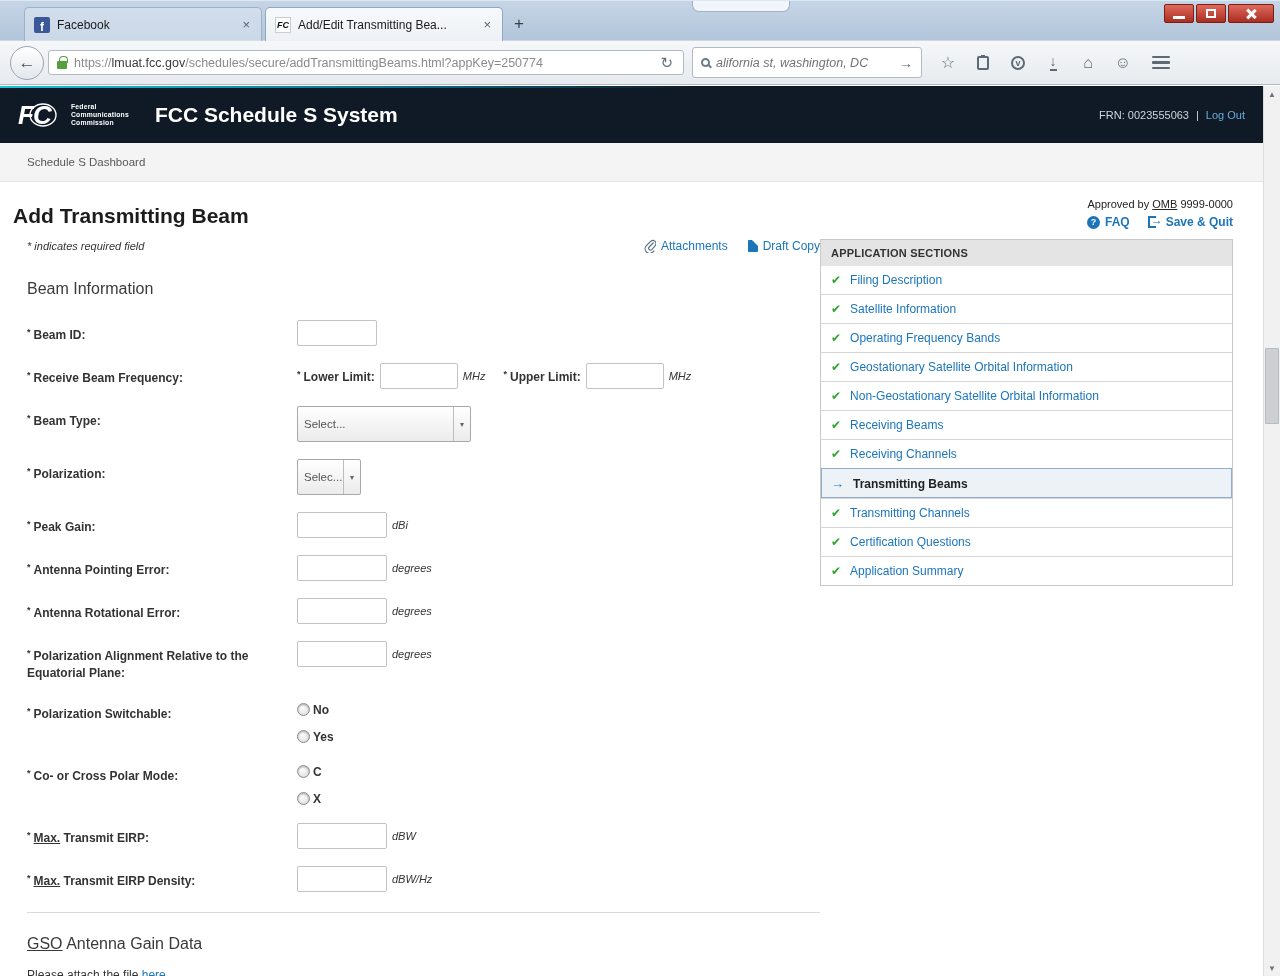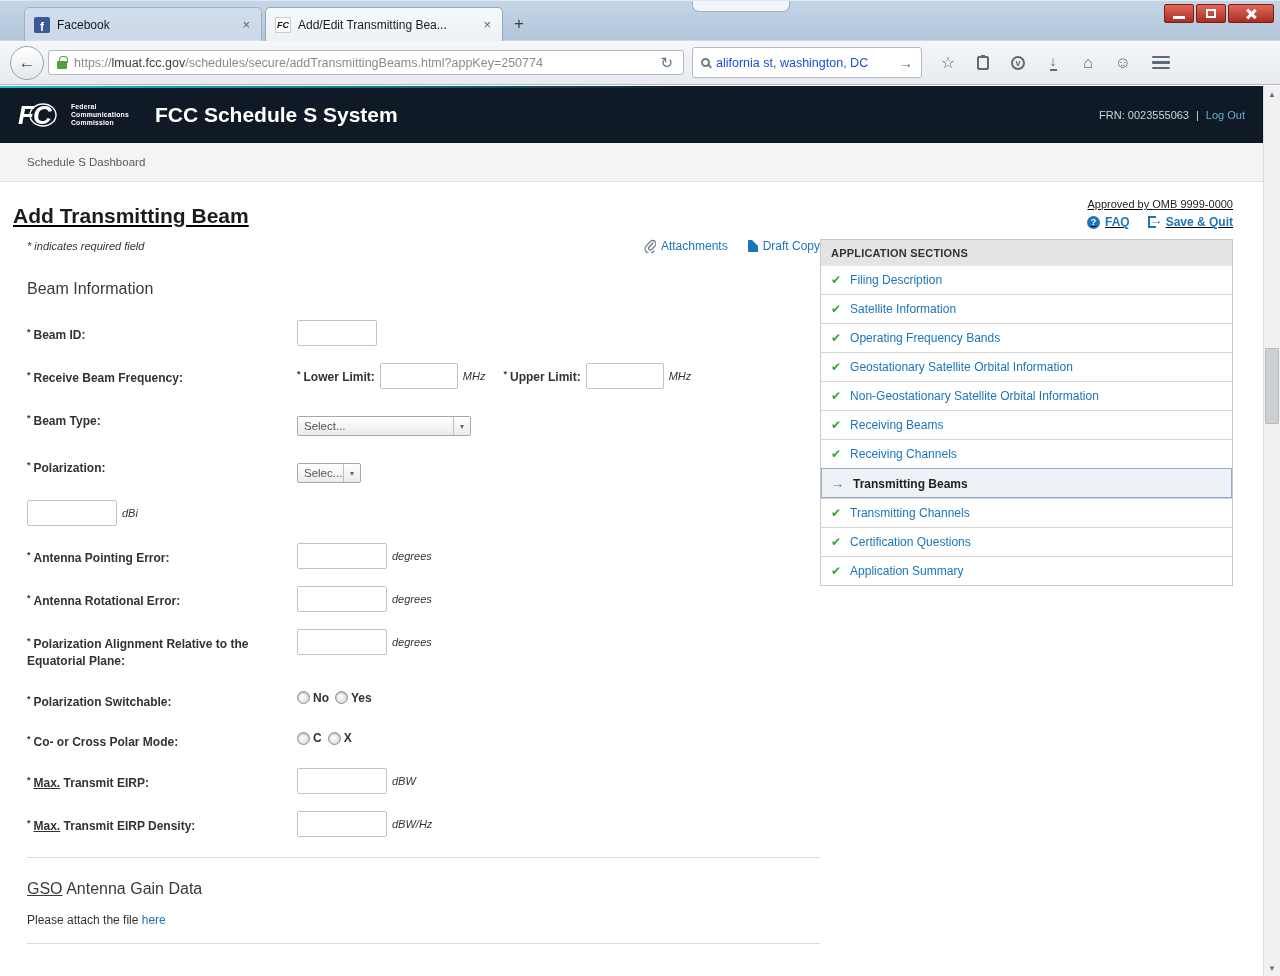--- a/index.html
+++ b/index.html
@@ -50,21 +50,21 @@
   .back-btn { width:34px; height:34px; border-radius:50%; flex:0 0 auto;
     background:linear-gradient(#ffffff,#e3e7eb); border:1px solid #98a5b3;
     display:flex; align-items:center; justify-content:center; font-size:17px; font-weight:700; color:#4b5663; z-index:2; margin-right:-4px; }
   .urlbar { flex:0 0 636px; height:25px; background:#fff; border:1px solid #b3bac3; border-radius:3px;
     display:flex; align-items:center; padding:0 8px; gap:7px; }
   .url-text { font-size:12.5px; color:#8b8b8b; white-space:nowrap; overflow:hidden; flex:1; }
   .url-domain { color:#3c3c3c; }
   .reload-icon { color:#67737f; font-size:15px; padding:0 2px; }
   .searchbox { flex:0 0 230px; height:31px; background:#fff; border:1px solid #b3bac3; border-radius:3px;
     display:flex; align-items:center; padding:0 8px; gap:6px; }
-  .search-text { font-size:12.5px; color:#1d4ed8; white-space:nowrap; overflow:hidden; flex:1; }
+  .search-text { font-size:12.5px; color:#737373; white-space:nowrap; overflow:hidden; flex:1;font-style:italic; }
   .go-arrow { color:#5a6672; font-size:14px; font-weight:700; }
   .mag { width:9px; height:9px; border:2px solid #6e7a86; border-radius:50%; position:relative; flex:0 0 auto; }
   .mag::after { content:""; position:absolute; width:5px; height:2px; background:#6e7a86; transform:rotate(45deg); right:-4px; bottom:-2px; }
   .lock { width:10px; height:8px; background:#53a03c; border-radius:1px; position:relative; margin-top:4px; flex:0 0 auto; }
   .lock::before { content:""; position:absolute; top:-5px; left:1.5px; width:7px; height:6px;
     border:1.5px solid #53a03c; border-bottom:none; border-radius:4px 4px 0 0; }
   .tool-icons { display:flex; align-items:center; gap:15px; margin-left:8px; color:#5d6a76; }
   .ticon { font-size:16px; color:#5d6a76; display:flex; align-items:center; justify-content:center; width:20px; height:20px; }
   .clip-icon { width:12px; height:14px; border:2px solid #5d6a76; border-radius:2px; position:relative; }
   .clip-icon::before { content:""; position:absolute; top:-3px; left:2px; width:4px; height:3px; background:#5d6a76; }
@@ -90,21 +90,21 @@
   .fcc-logo { display:flex; align-items:center; gap:7px; }
   .logo-text { font-size:6.8px; line-height:8px; font-weight:600; color:#fff; letter-spacing:.2px; }
   .app-title { font-size:21px; font-weight:600; margin-left:26px; }
   .header-right { margin-left:auto; font-size:11px; color:#cdd5dd; display:flex; align-items:center; gap:7px; }
   .logout-link { color:#64abdb; }
 
   .breadcrumb-bar { height:39px; background:#f4f4f4; border-bottom:1px solid #e3e3e3;
     display:flex; align-items:center; padding:0 27px; font-size:11.5px; color:#585858; }
 
   .content { padding:16px 30px 0 13px; }
-  .content-head { display:flex; align-items:flex-start;text-decoration:underline; }
+  .content-head { display:flex; align-items:flex-start; }
   .page-title { font-size:21px; font-weight:600; color:#1c1c1c; margin:6px 0 0 0; }
   .head-right { margin-left:auto; text-align:right; font-size:11px; color:#222; padding-top:0; }
   .abbr-u { text-decoration:underline; }
   .head-links { margin-top:5px; display:flex; gap:18px; justify-content:flex-end;
     color:#1b75bb; font-weight:700; font-size:12px; align-items:center; }
   .head-links .hl { display:flex; align-items:center; gap:5px; color:#1b75bb; }
   .faq-icon { width:13px; height:13px; border-radius:50%; background:#1b75bb; color:#fff; font-size:9px;
     font-weight:700; display:flex; align-items:center; justify-content:center; }
   .sq-icon { position:relative; width:13px; height:12px; }
   .sq-icon .frame { position:absolute; left:0; top:0; width:8px; height:12px; border:2px solid #1b75bb; border-right:none; }
@@ -124,27 +124,27 @@
   .frow { display:flex; align-items:flex-start; margin-bottom:17px; }
   .flabel { width:270px; flex:0 0 auto; font-size:12px; font-weight:700; color:#333; padding-top:6px; line-height:1.4; }
   .req { font-size:9px; vertical-align:4px; margin-right:3px; }
   .fcontrol { display:flex; align-items:center; }
   input.tinput { width:90px; height:26px; border:1px solid #c3c3c3; border-radius:2px; background:#fff; padding:0 5px; font-size:12px; }
   input.tinput.narrow { width:80px; }
   input.tinput.freq { width:78px; }
   .unit { font-style:italic; font-size:11px; color:#333; margin-left:5px; }
   .sub-label { font-size:12px; font-weight:700; color:#333; margin-right:5px; }
   .sub-gap { margin-left:18px; }
-  .selectbox { height:20px; border:1px solid #a8a8a8; border-radius:2px;
-    background:linear-gradient(#ffffff,#ebebeb); display:flex; align-items:center; font-size:11.5px; color:#555;margin-top:10px; }
+  .selectbox { height:36px; border:1px solid #a8a8a8; border-radius:2px;
+    background:linear-gradient(#ffffff,#ebebeb); display:flex; align-items:center; font-size:11.5px; color:#555; }
   .selectbox.wide { width:174px; } .selectbox.small { width:64px; }
   .sel-text { flex:1; padding:0 6px; white-space:nowrap; overflow:hidden; }
   .sel-arrow { width:17px; align-self:stretch; display:flex; align-items:center; justify-content:center;
     border-left:1px solid #bdbdbd; font-size:8px; color:#666; }
-  .radio-group { display:flex; flex-direction:row; gap:6px; padding-top:4px; }
+  .radio-group { display:flex; flex-direction:column; gap:13px; padding-top:4px; }
   .radio-row { display:flex; align-items:center; gap:3px; }
   .radio { width:13px; height:13px; border-radius:50%; border:1px solid #8d8d8d; flex:0 0 auto;
     background:radial-gradient(circle at 35% 30%, #ffffff, #d9d9d9); box-shadow:inset 0 1px 2px rgba(0,0,0,.3); }
   .radio-label { font-size:12px; font-weight:700; color:#333; }
   .hr-div { border:none; border-top:1px solid #dadada; margin:20px 0 0 0; }
   .gso-title { font-size:16px; font-weight:500; color:#3a3a3a; margin:22px 0 0 0; }
   .attach-line { font-size:12px; color:#333; margin-top:15px; }
   .link { color:#1b75bb; }
 
   .sections-panel { width:414px; margin-left:auto; border:1px solid #c9c9c9; align-self:flex-start; }
@@ -326,20 +326,21 @@
           <div class="flabel"><span class="req">*</span><span>Polarization:</span></div>
           <div class="fcontrol">
             <div class="selectbox small">
               <span class="sel-text">Selec...</span>
               <span class="sel-arrow">▾</span>
             </div>
           </div>
         </div>
 
         <div class="frow">
+          <div class="flabel"><span class="req">*</span><span>Peak Gain:</span></div>
           <div class="fcontrol">
             <input class="tinput" type="text" style="">
             <span class="unit">dBi</span>
           </div>
         </div>
 
         <div class="frow">
           <div class="flabel"><span class="req">*</span><span>Antenna Pointing Error:</span></div>
           <div class="fcontrol">
             <input class="tinput" type="text" style="">

